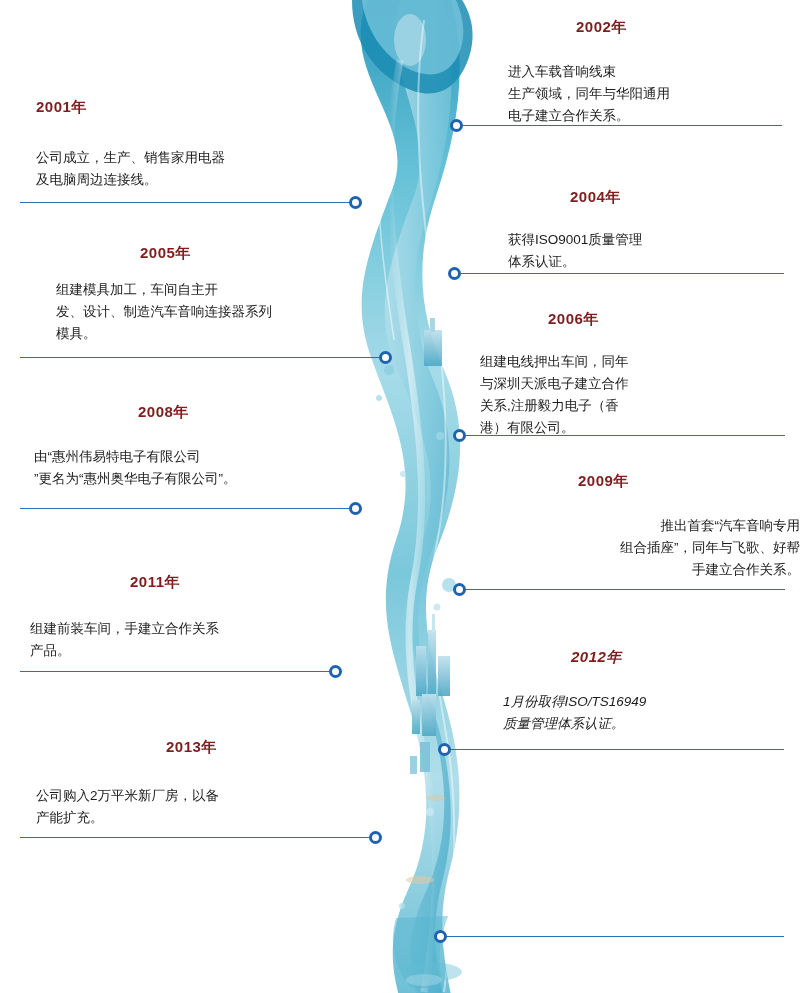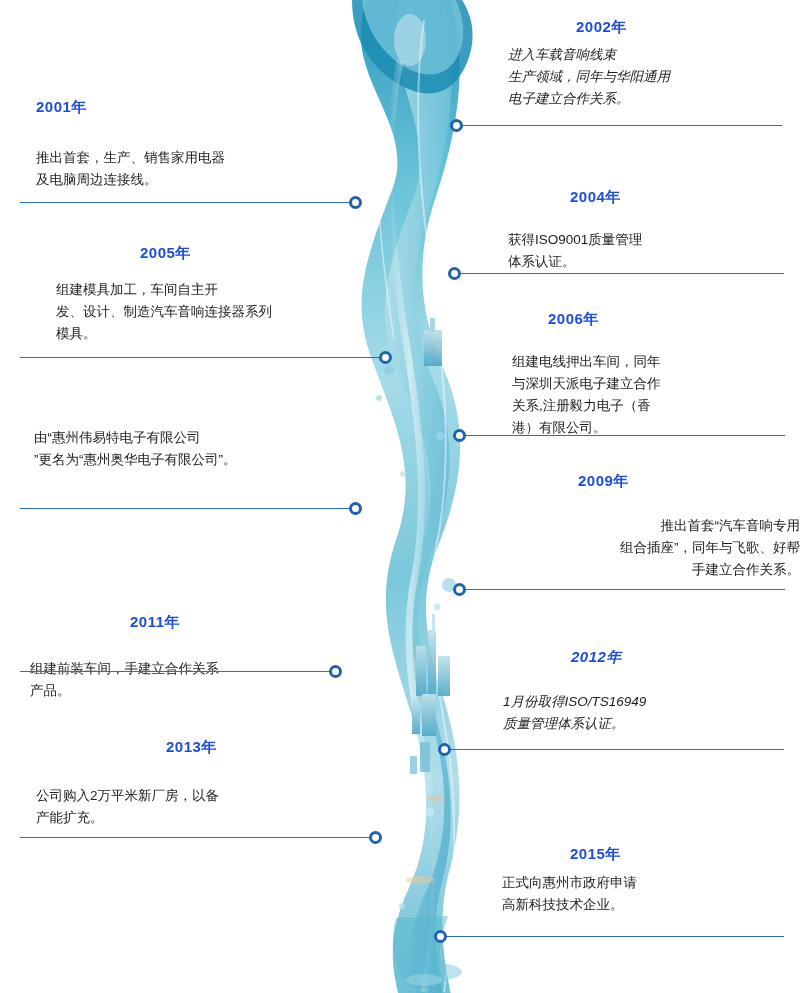--- a/index.html
+++ b/index.html
@@ -26,21 +26,21 @@
     width: 800px;
     height: 993px;
     pointer-events: none;
   }
 
   
   .item {
     position: absolute;
   }
   .year {
-    color: #1d4ed8;
+    color: #7f1d1d;
     font-size: 15px;
     font-weight: bold;
     letter-spacing: 0.5px;
     white-space: nowrap;
     margin-bottom: 6px;
   }
   .desc {
     color: #1c1c1c;
     font-size: 13.5px;
     line-height: 1.62;
@@ -187,49 +187,50 @@
       <ellipse cx="424" cy="980" rx="18" ry="6" fill="#ffffff" opacity="0.45"></ellipse>
       <path d="M 396 918 C 388 946, 396 972, 412 988 L 444 988 C 436 962, 440 938, 448 916 Z" fill="#57b6d0" opacity="0.5"></path>
 
       <ellipse cx="420" cy="880" rx="14" ry="4" fill="#e3c9a0" opacity="0.55"></ellipse>
       <ellipse cx="436" cy="798" rx="9" ry="3" fill="#e0c89f" opacity="0.5"></ellipse>
     </svg>
   </div>
 
   <div class="item left" style="left:36px; top:98px; width:300px;">
     <div class="year" style="">2001年</div>
-    <div class="desc" style="margin-top:30px;">推出首套，生产、销售家用电器
+    <div class="desc" style="margin-top:30px;">公司成立，生产、销售家用电器
 及电脑周边连接线。</div>
   </div>
   <div class="connector left" style="left:20px; top:196px; width:340px;">
     <div class="rule"></div>
     <div class="dot"></div>
   </div>
 
   <div class="item left" style="left:56px; top:244px; width:330px;">
     <div class="year" style="margin-left:84px;">2005年</div>
     <div class="desc" style="margin-top:16px;">组建模具加工，车间自主开
 发、设计、制造汽车音响连接器系列
 模具。</div>
   </div>
   <div class="connector left" style="left:20px; top:351px; width:370px;">
     <div class="rule"></div>
     <div class="dot"></div>
   </div>
 
   <div class="item left" style="left:34px; top:403px; width:340px;">
+    <div class="year" style="margin-left:104px;">2008年</div>
     <div class="desc" style="margin-top:24px;">由“惠州伟易特电子有限公司
 ”更名为“惠州奥华电子有限公司”。</div>
   </div>
   <div class="connector left" style="left:20px; top:502px; width:340px;">
     <div class="rule"></div>
     <div class="dot"></div>
   </div>
 
-  <div class="item left" style="left:30px; top:573px; width:330px;margin-top:40px;">
+  <div class="item left" style="left:30px; top:573px; width:330px;">
     <div class="year" style="margin-left:100px;">2011年</div>
     <div class="desc" style="margin-top:26px;">组建前装车间，手建立合作关系
 产品。</div>
   </div>
   <div class="connector left" style="left:20px; top:665px; width:320px;">
     <div class="rule"></div>
     <div class="dot"></div>
   </div>
 
   <div class="item left" style="left:36px; top:738px; width:320px;">
@@ -237,42 +238,42 @@
     <div class="desc" style="margin-top:28px;">公司购入2万平米新厂房，以备
 产能扩充。</div>
   </div>
   <div class="connector left" style="left:20px; top:831px; width:360px;">
     <div class="rule"></div>
     <div class="dot"></div>
   </div>
 
   <div class="item right" style="left:508px; top:18px; width:290px;">
     <div class="year" style="margin-left:68px;">2002年</div>
-    <div class="desc" style="margin-top:7px;font-style:italic;">进入车载音响线束
+    <div class="desc" style="margin-top:24px;">进入车载音响线束
 生产领域，同年与华阳通用
 电子建立合作关系。</div>
   </div>
   <div class="connector right" style="left:452px; top:119px; width:330px;">
     <div class="rule"></div>
     <div class="dot"></div>
   </div>
 
   <div class="item right" style="left:508px; top:188px; width:290px;">
     <div class="year" style="margin-left:62px;">2004年</div>
     <div class="desc" style="margin-top:22px;">获得ISO9001质量管理
 体系认证。</div>
   </div>
   <div class="connector right" style="left:450px; top:267px; width:334px;">
     <div class="rule"></div>
     <div class="dot"></div>
   </div>
 
   <div class="item right" style="left:480px; top:310px; width:290px;">
     <div class="year" style="margin-left:68px;">2006年</div>
-    <div class="desc" style="margin-top:22px;margin-left:32px;">组建电线押出车间，同年
+    <div class="desc" style="margin-top:22px;">组建电线押出车间，同年
 与深圳天派电子建立合作
 关系,注册毅力电子（香
 港）有限公司。</div>
   </div>
   <div class="connector right" style="left:455px; top:429px; width:330px;">
     <div class="rule"></div>
     <div class="dot"></div>
   </div>
 
   <div class="item right" style="left:500px; top:472px; width:300px;">
@@ -289,23 +290,18 @@
   <div class="item right" style="left:503px; top:648px; width:290px;font-style:italic;">
     <div class="year" style="margin-left:68px;">2012年</div>
     <div class="desc" style="margin-top:24px;">1月份取得ISO/TS16949
 质量管理体系认证。</div>
   </div>
   <div class="connector right" style="left:440px; top:743px; width:344px;">
     <div class="rule"></div>
     <div class="dot"></div>
   </div>
 
-  <div class="item right" style="left:502px; top:845px; width:290px;">
-    <div class="year" style="margin-left:68px;">2015年</div>
-    <div class="desc" style="margin-top:8px;">正式向惠州市政府申请
-高新科技技术企业。</div>
-  </div>
   <div class="connector right" style="left:436px; top:930px; width:348px;">
     <div class="rule"></div>
     <div class="dot"></div>
   </div>
 
 </div>
 
 </body></html>

